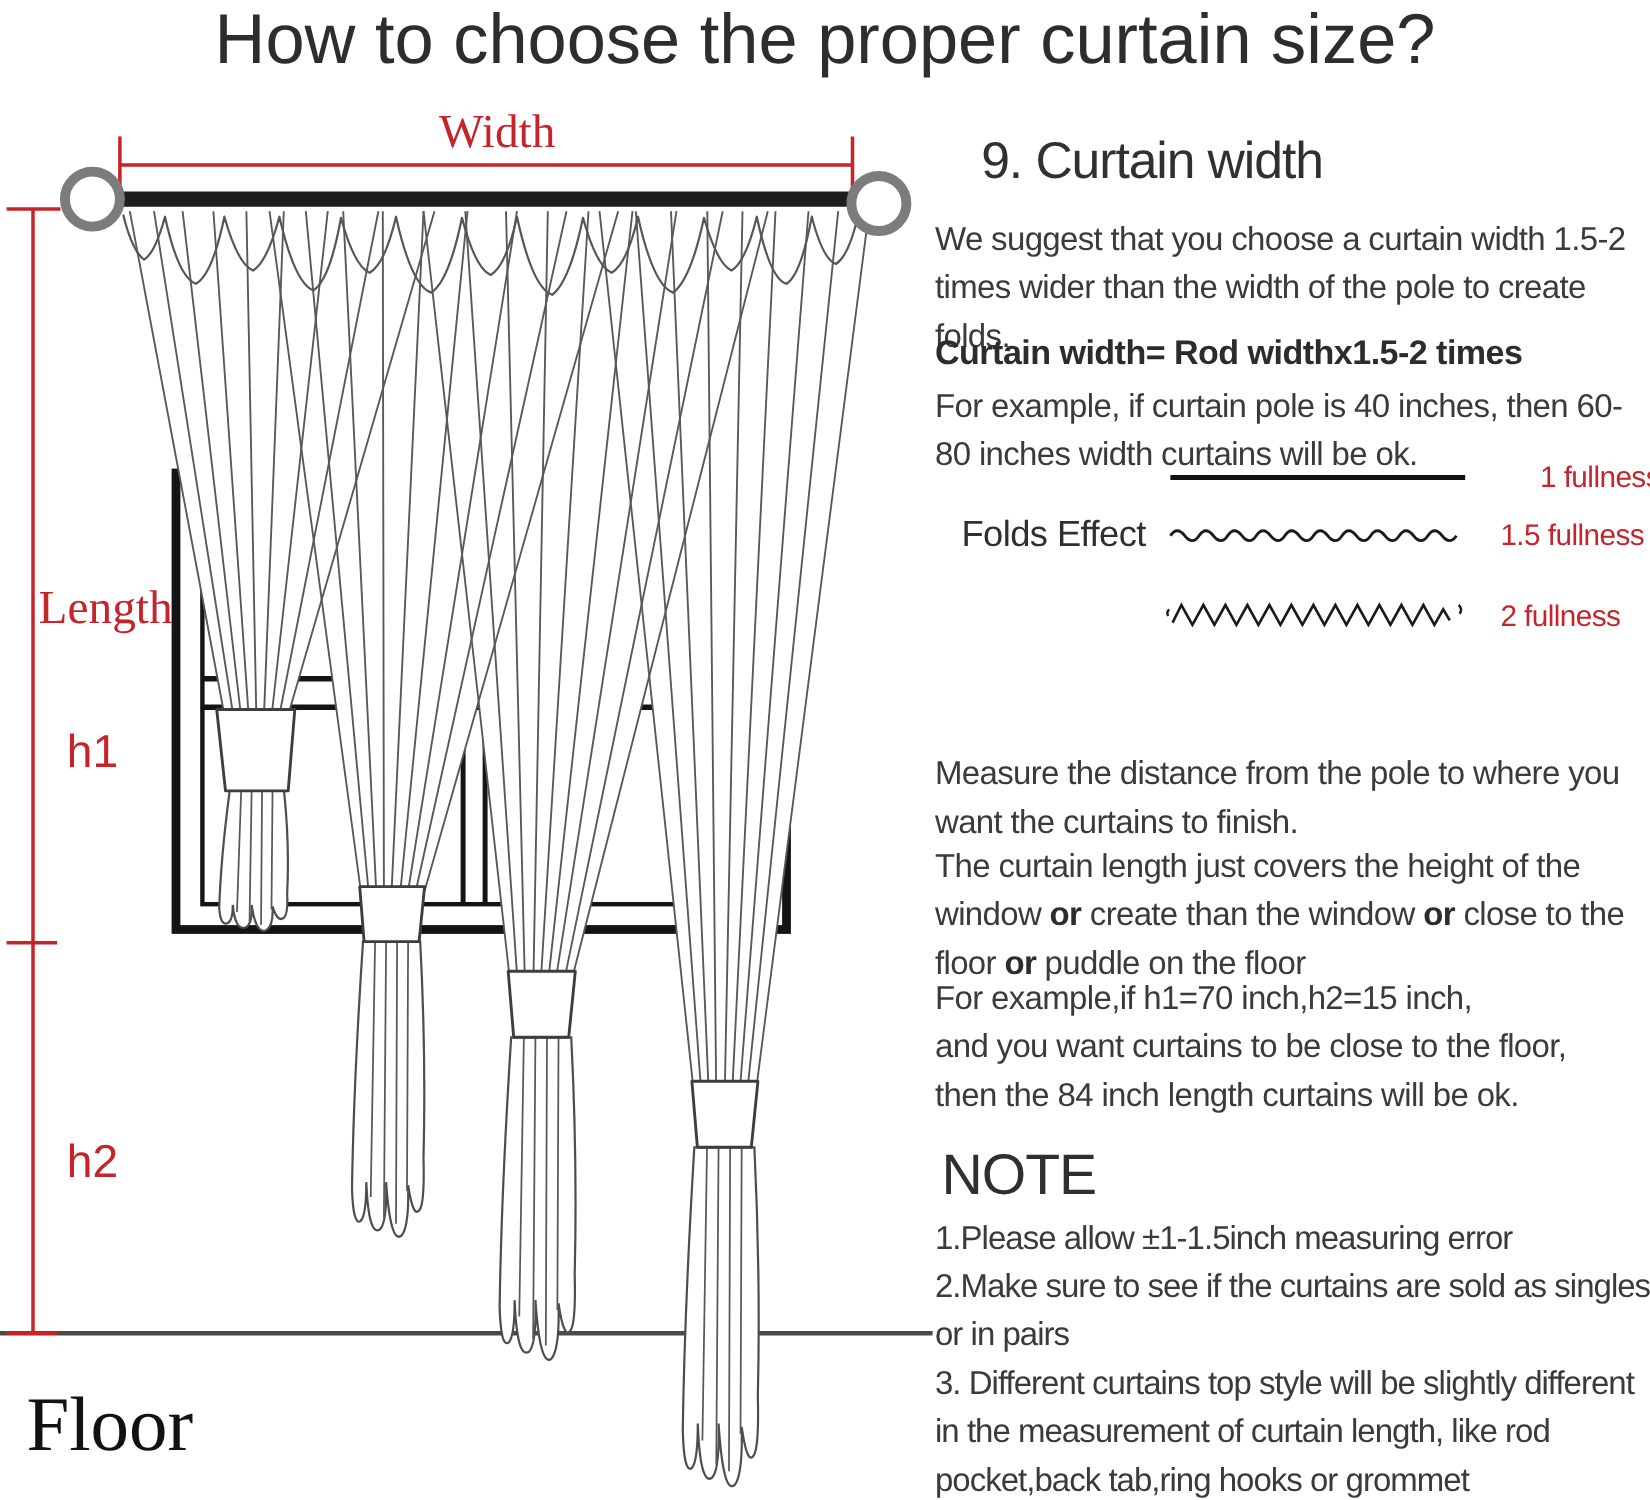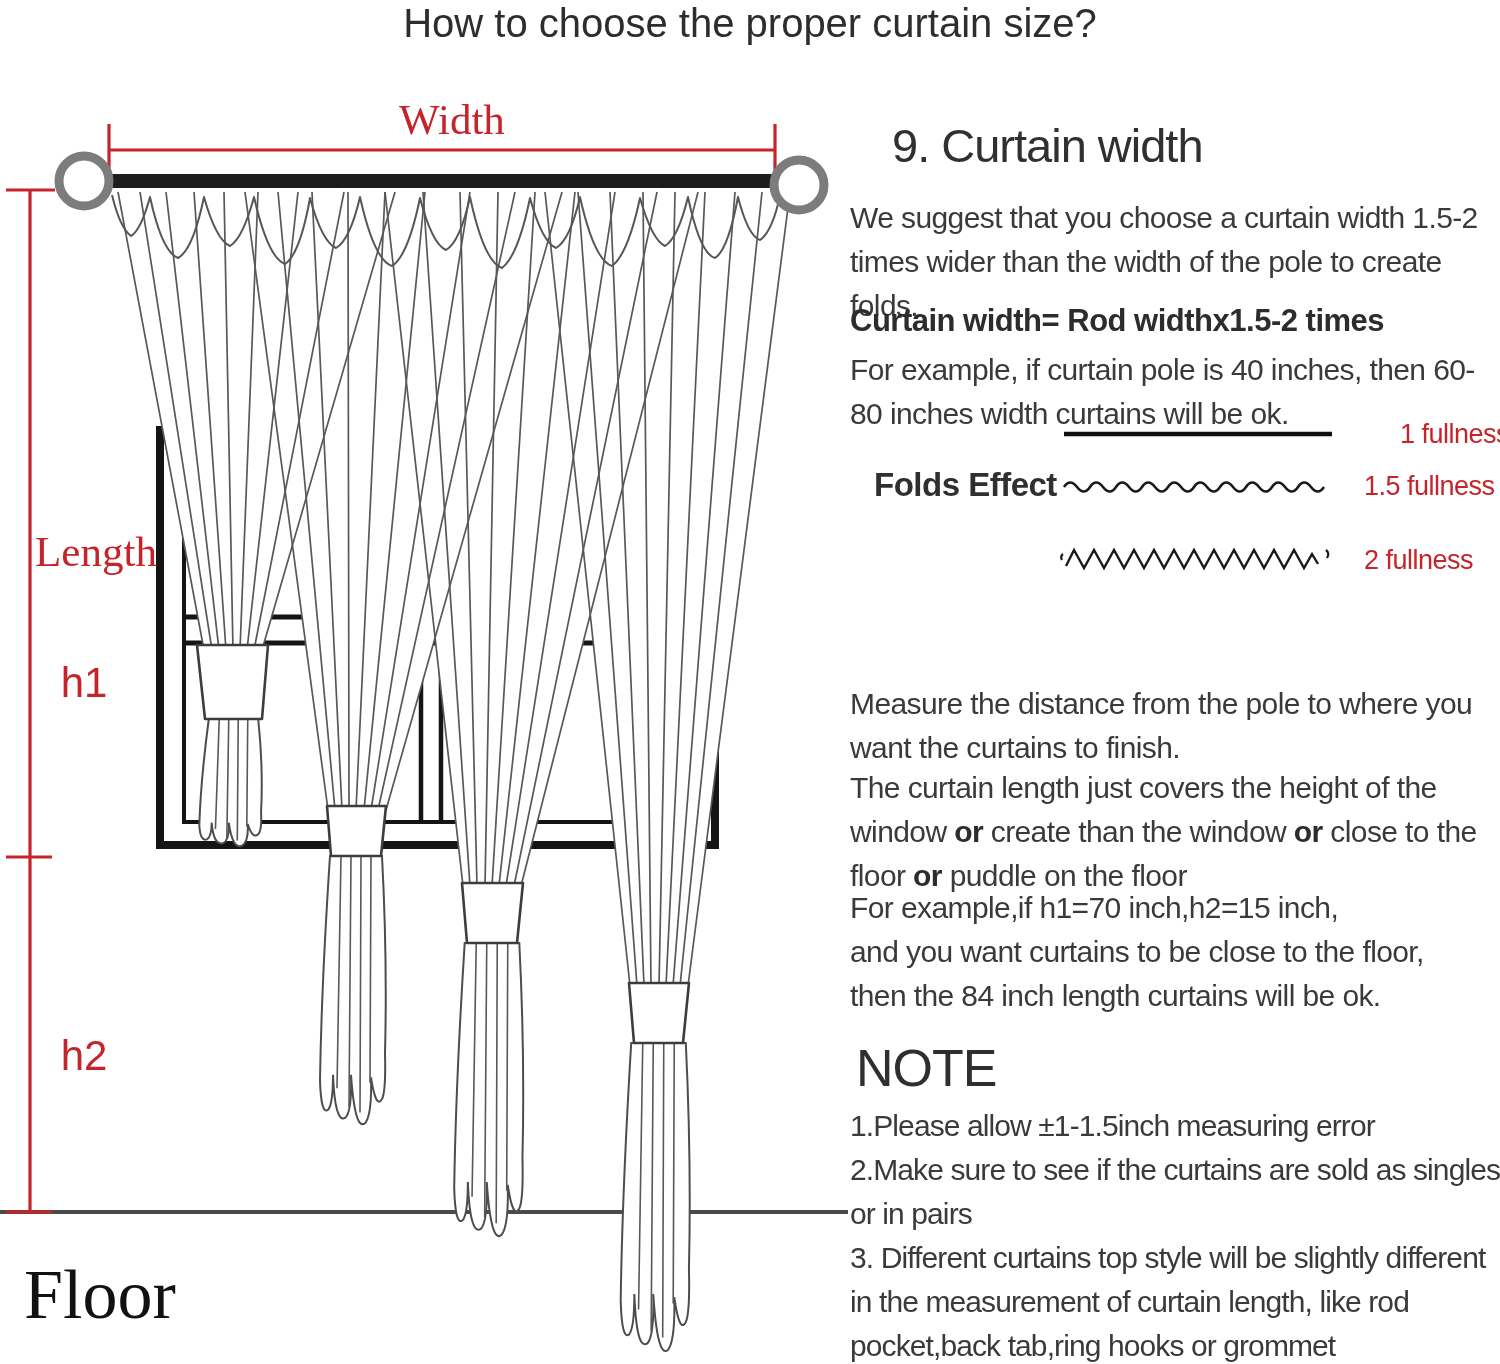--- a/index.html
+++ b/index.html
@@ -1,34 +1,34 @@
 <!DOCTYPE html>
 <html><head>
 <meta charset="utf-8">
 <style>
   html,body{margin:0;padding:0;background:#ffffff;}
   .canvas{position:relative;width:1500px;height:1364px;background:#fff;overflow:hidden;
           font-family:"Liberation Sans",sans-serif;color:#383838;}
   .title{position:absolute;top:2px;left:0;width:100%;text-align:center;
-         font-size:40px;line-height:1.05;color:#2d2d2d;letter-spacing:0;}
+         font-size:64px;line-height:1.05;color:#2d2d2d;letter-spacing:0;}
   
   .diagram{position:absolute;left:0;top:0;}
   
   .right{position:absolute;left:850px;top:0;width:655px;height:1364px;}
   .right .blk{position:absolute;left:0;}
   .h-sec{font-size:47px;color:#303030;letter-spacing:-1px;white-space:nowrap;}
   .para{font-size:30px;line-height:1.47;letter-spacing:-0.6px;color:#3a3a3a;}
   .para b{color:#2c2c2c;}
   .formula{font-size:31px;font-weight:bold;letter-spacing:-0.5px;color:#2c2c2c;white-space:nowrap;}
   .prelines{white-space:pre-line;}
   .note-h{font-size:52px;color:#2f2f2f;letter-spacing:-1px;}
   .fold-row{position:absolute;left:210px;display:flex;align-items:center;height:32px;}
   .fold-row svg{display:block;}
   .fold-label{margin-left:24px;font-size:27px;letter-spacing:-0.5px;white-space:nowrap;}
-  .folds-caption{position:absolute;font-size:33px;letter-spacing:-0.5px;color:#2f2f2f;white-space:nowrap;font-weight:bold;}
+  .folds-caption{position:absolute;font-size:33px;letter-spacing:-0.5px;color:#2f2f2f;white-space:nowrap;}
 </style>
 </head>
 <body>
 
 <div class="canvas">
 
   <svg class="diagram" width="848" height="1364" viewBox="0 0 848 1364">
 
     <g stroke="#141414" fill="none">
       <rect x="160" y="430" width="555" height="415" stroke-width="8"></rect>

